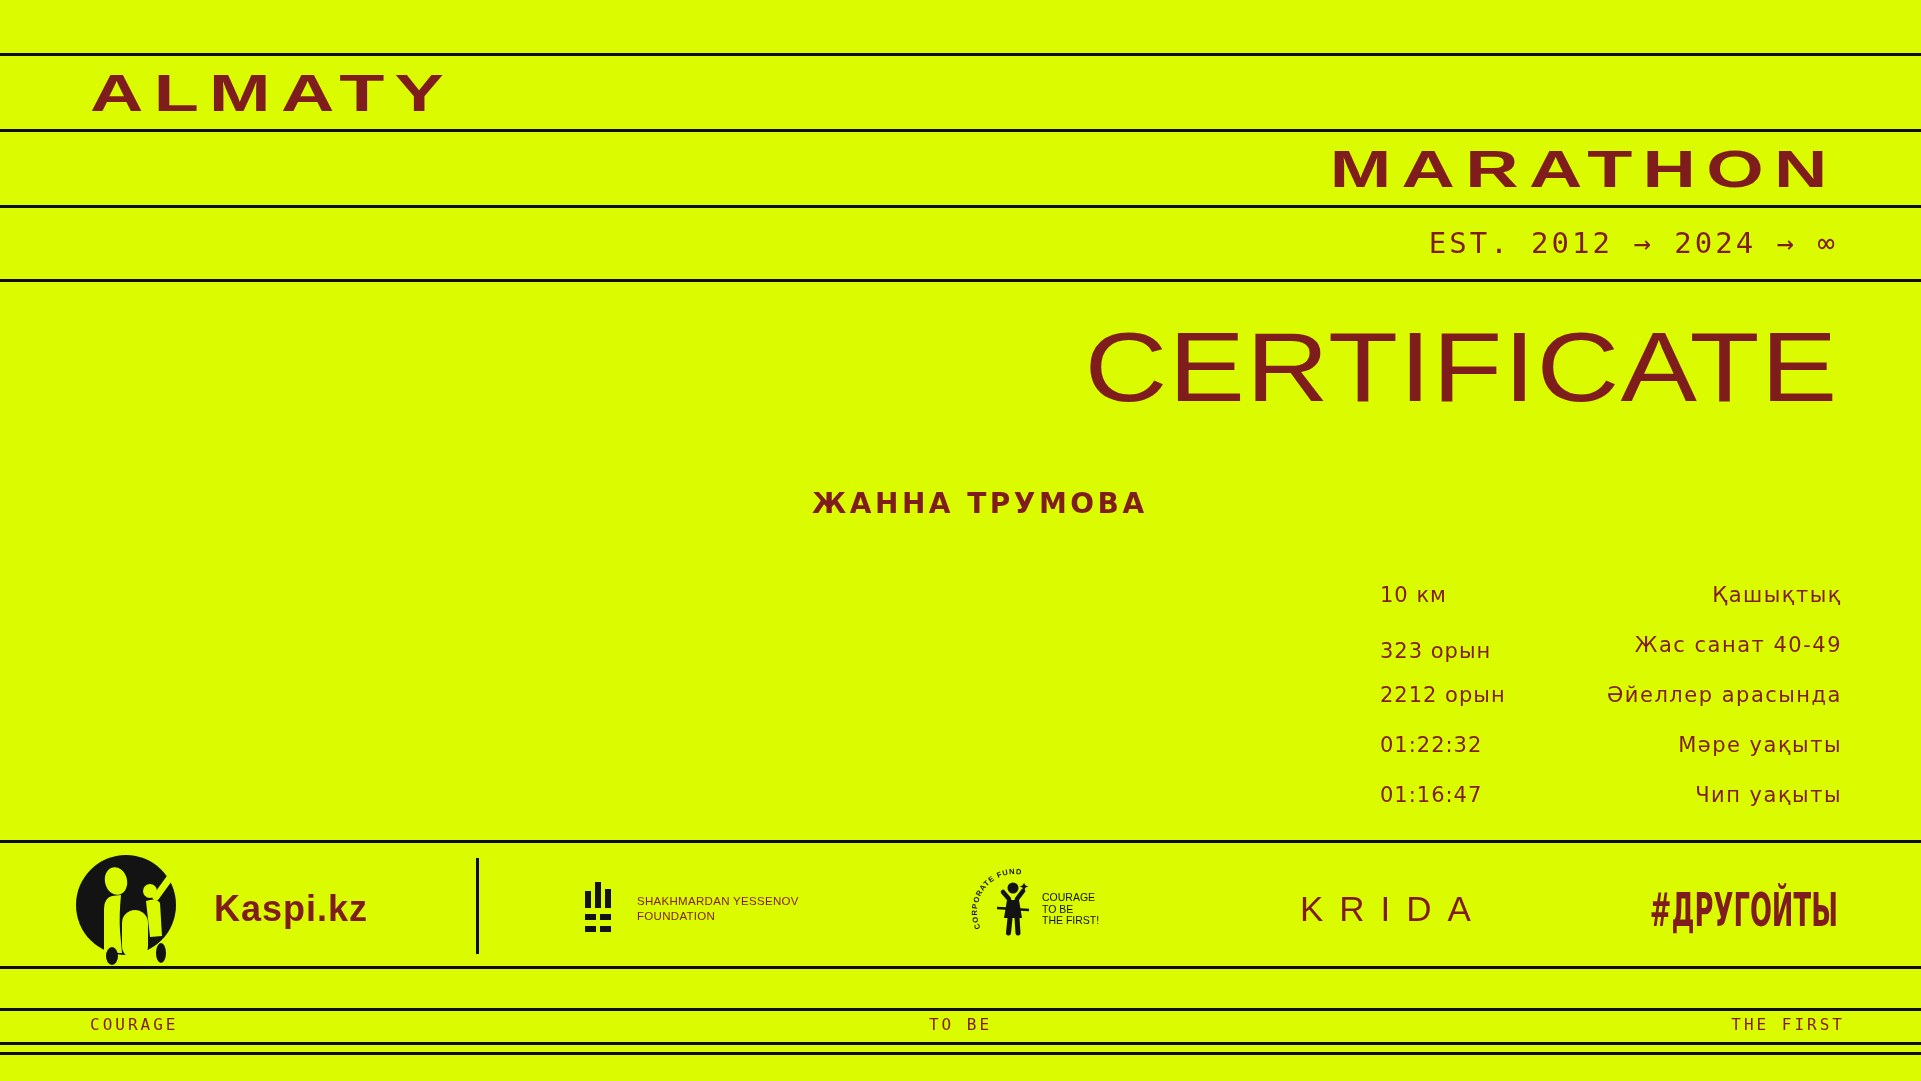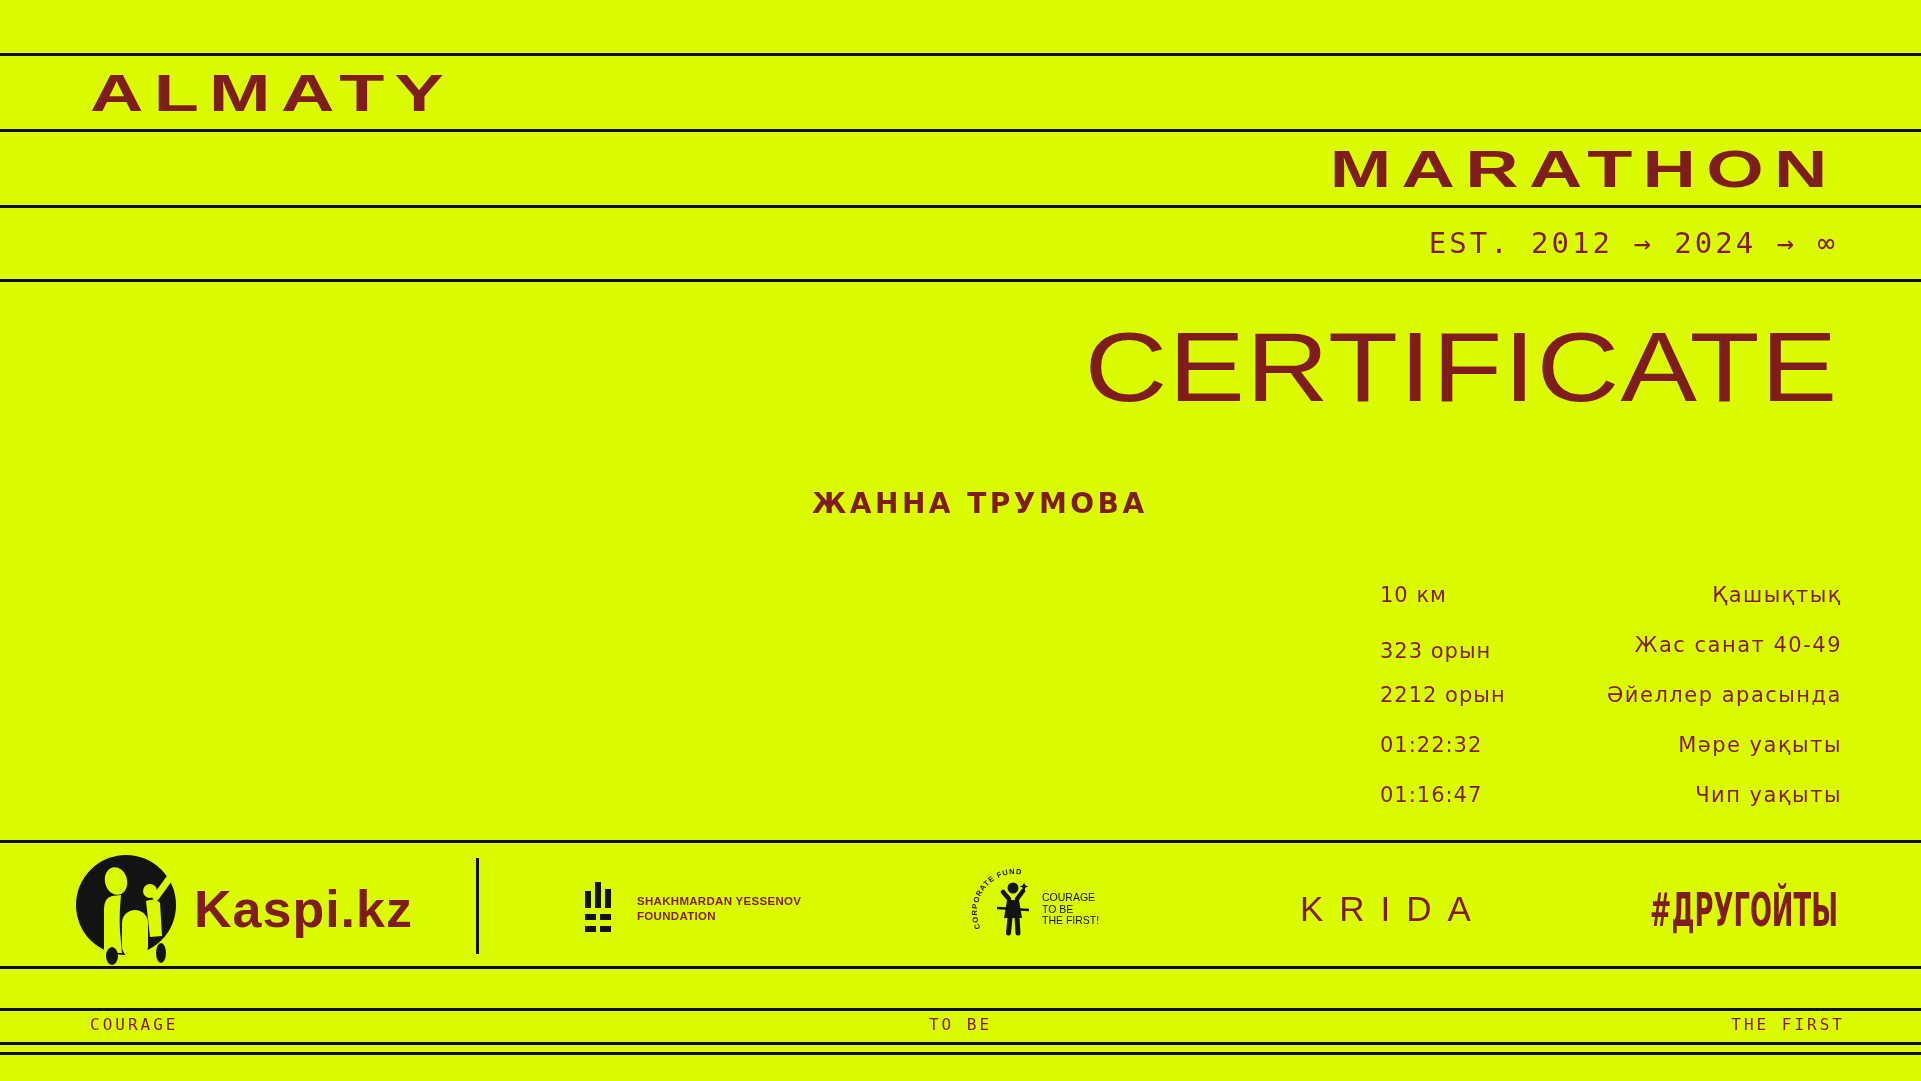--- a/index.html
+++ b/index.html
@@ -20,23 +20,23 @@
   .cert{position:absolute;right:83px;top:318px;white-space:nowrap;}
   .cert .sx{display:inline-block;font-size:98px;line-height:1;letter-spacing:1px;transform:scaleX(1.17);transform-origin:right center;}
   .sx{display:inline-block;white-space:nowrap;}
   
   .kz{font-family:"DejaVu Sans","Liberation Sans",sans-serif;}
   .recipient{position:absolute;left:812px;top:487px;font-size:28px;font-weight:bold;letter-spacing:3.5px;}
   .drow{position:absolute;left:812px;width:1030px;height:38px;line-height:38px;font-size:21px;letter-spacing:1.5px;text-align:right;}
   .dval{position:absolute;left:568px;top:0;letter-spacing:1px;}
   
   .sponsor{position:absolute;display:flex;align-items:center;}
-  .kaspi-word{font-size:52px;font-weight:bold;letter-spacing:1px;}
+  .kaspi-word{font-size:36px;font-weight:bold;letter-spacing:1px;margin-left:20px;}
   .vdiv{position:absolute;left:476px;top:858px;width:3px;height:96px;background:#0e0e12;}
-  .yess-text{font-size:11.5px;font-weight:bold;line-height:15px;letter-spacing:0.3px;}
+  .yess-text{font-size:11.5px;font-weight:normal;line-height:15px;letter-spacing:0.3px;}
   .krida{font-size:35px;letter-spacing:16px;font-weight:normal;}
   .hash .sx{font-size:47px;font-weight:bold;transform:scaleX(0.55);transform-origin:right center;font-family:"DejaVu Sans",sans-serif;}
   
   .fnote{position:absolute;top:1008px;height:34px;line-height:34px;
          font-family:"DejaVu Sans Mono",monospace;font-size:16px;letter-spacing:3px;}
   .fnote.c{left:50%;transform:translateX(-50%);}
   svg{display:block;}
 </style>
 </head>
 <body>

